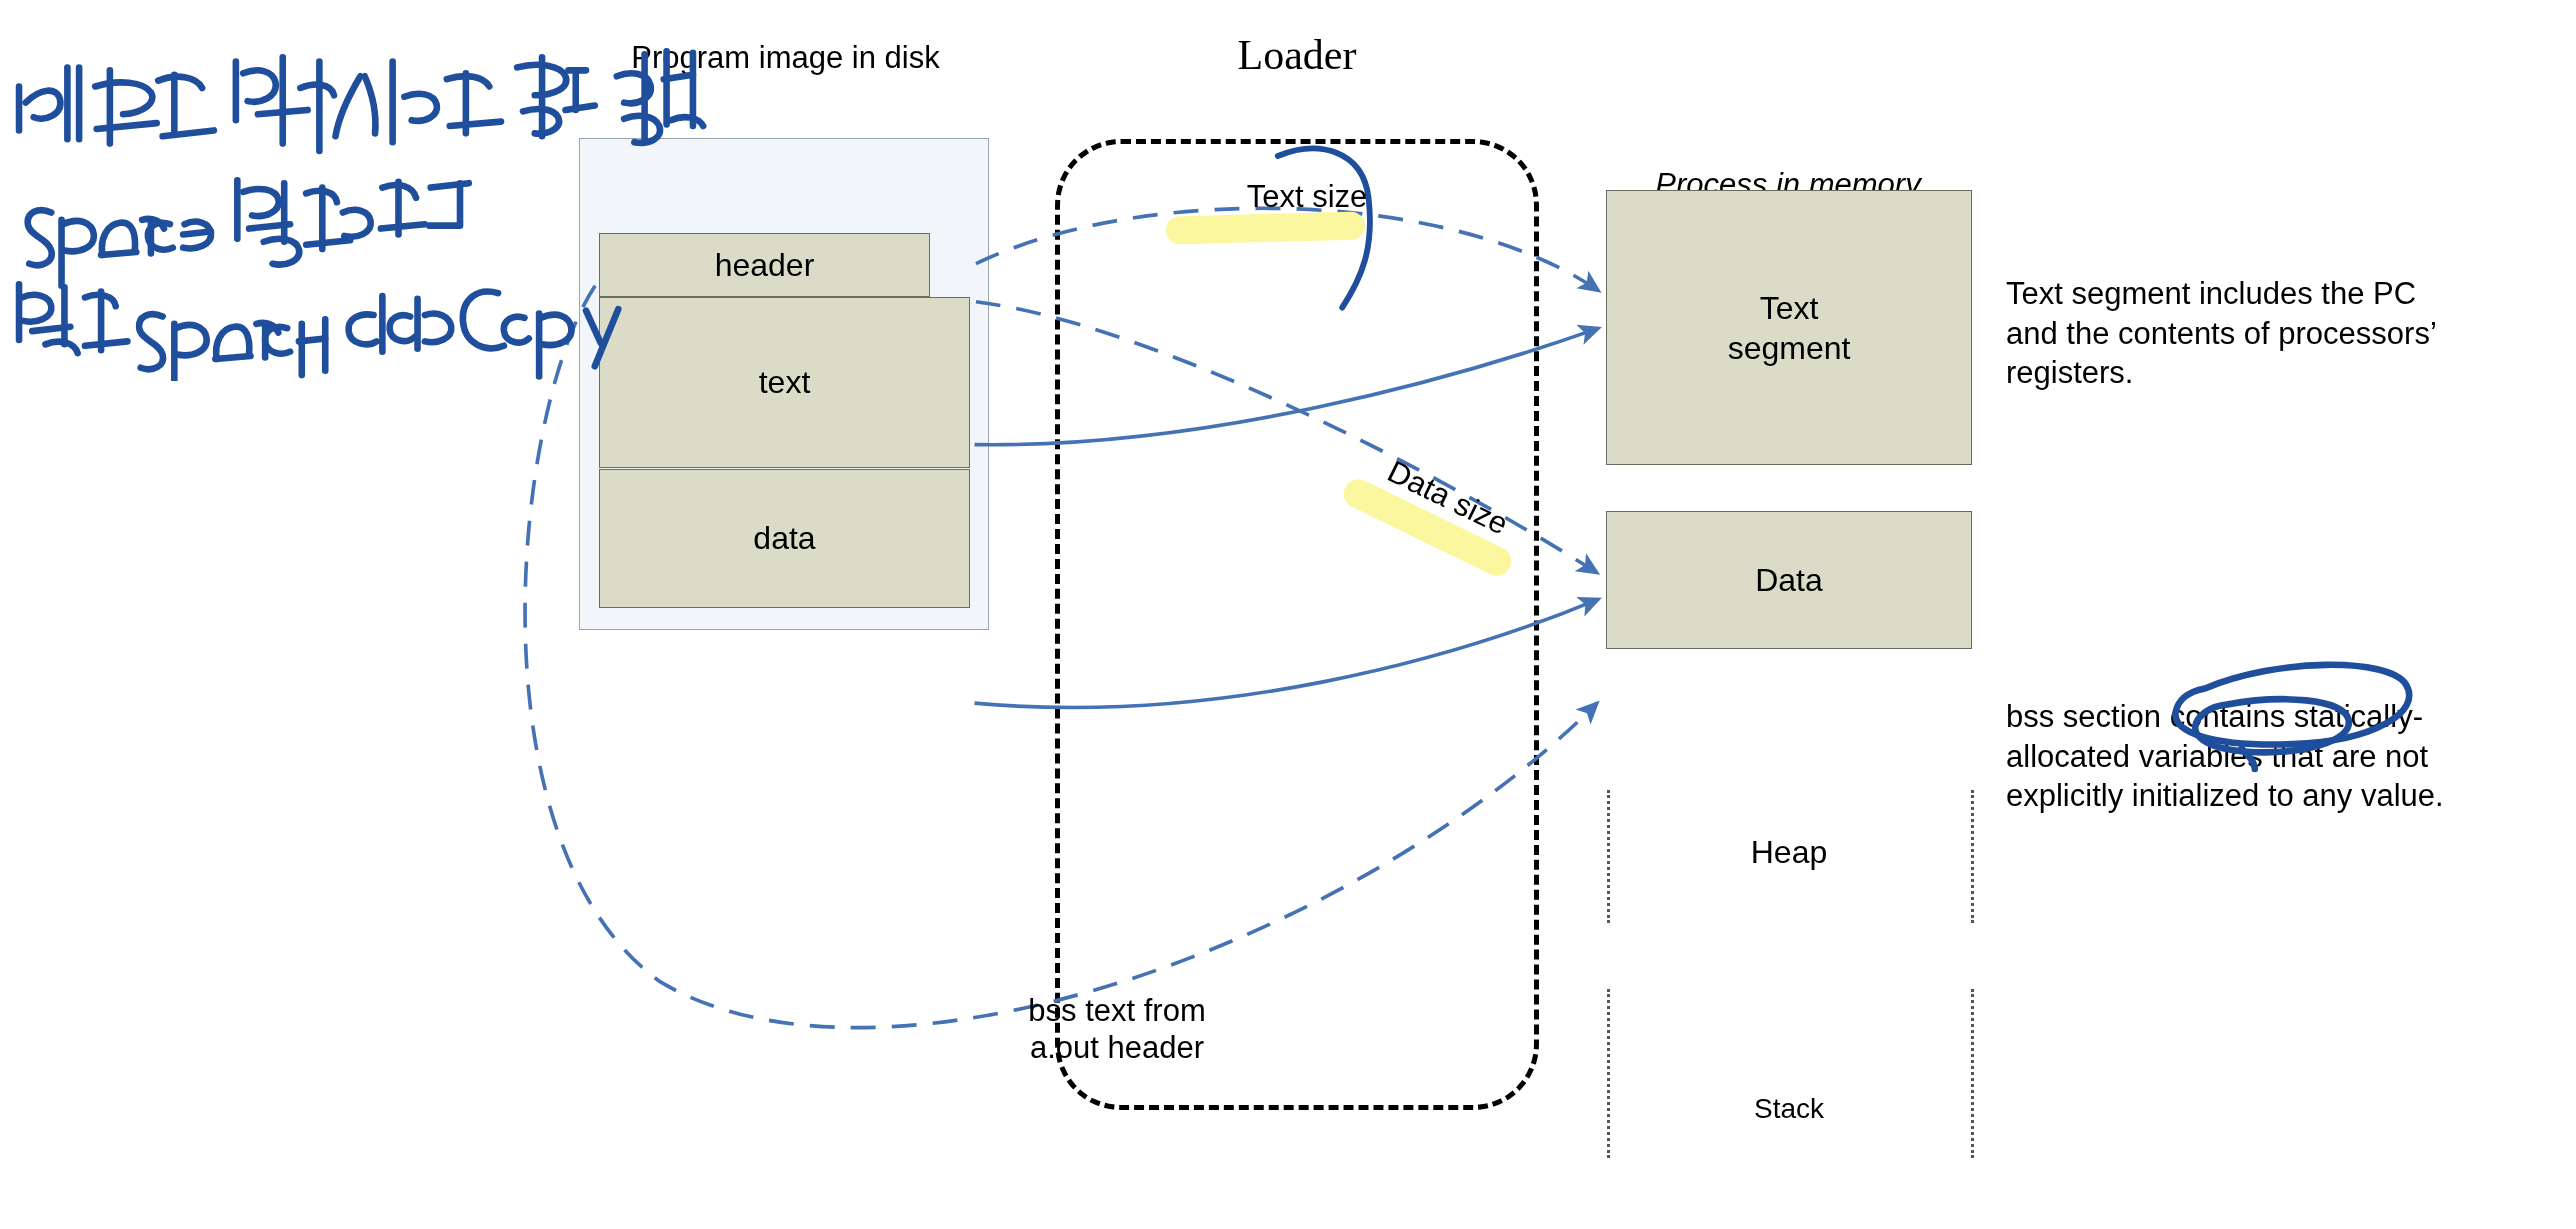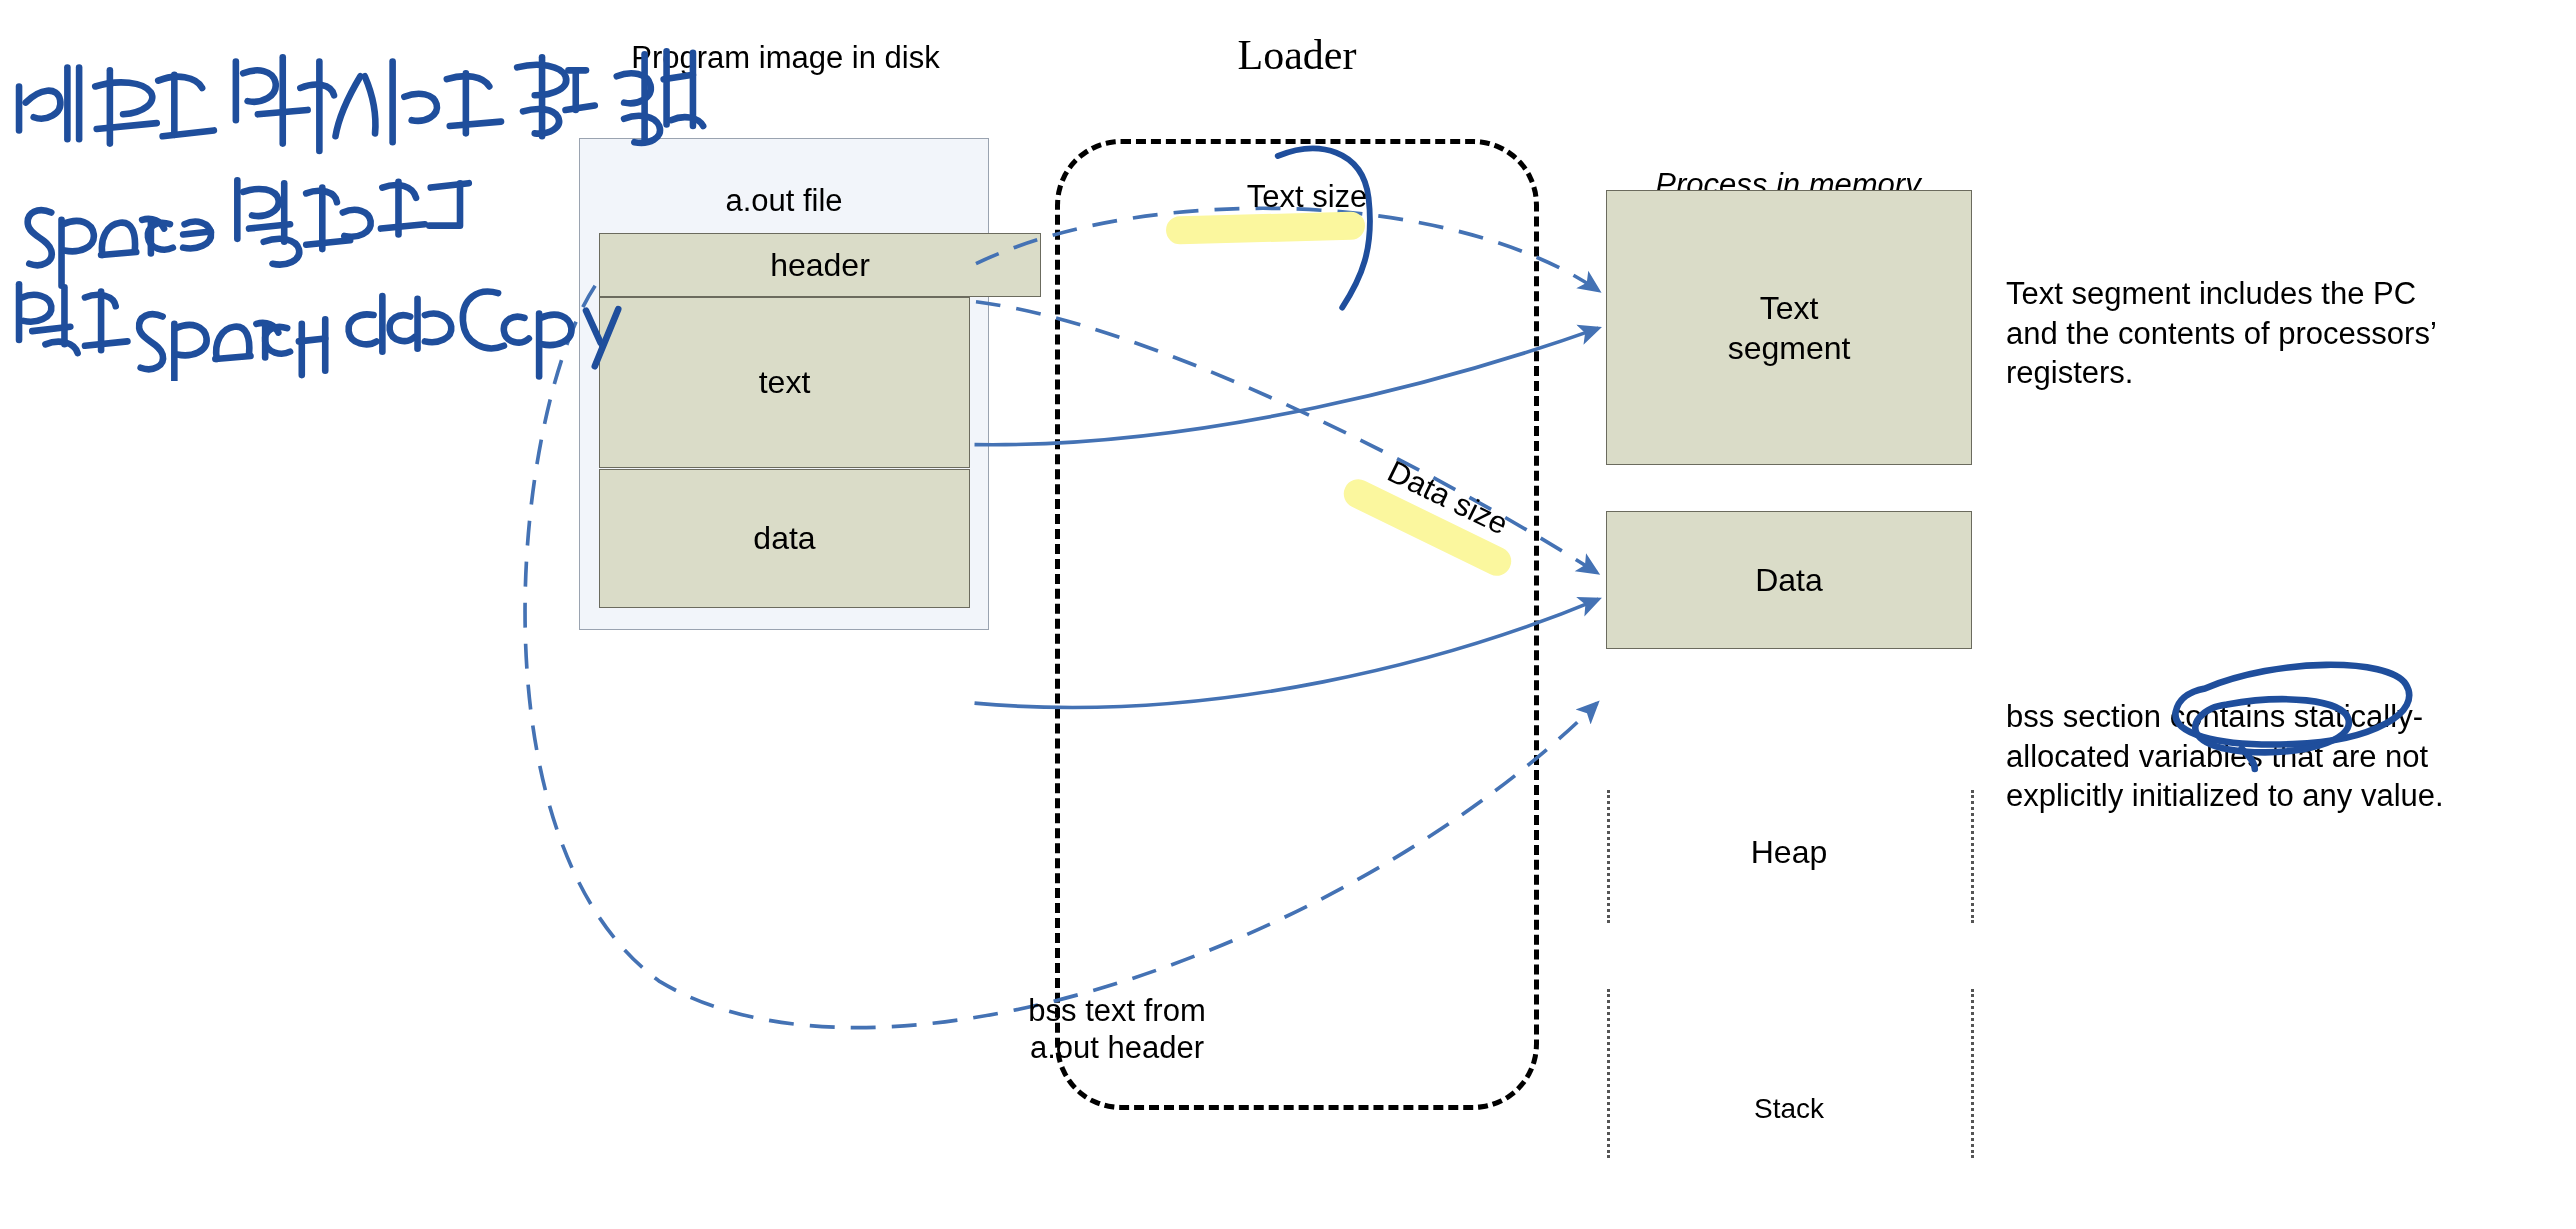--- a/index.html
+++ b/index.html
@@ -15,21 +15,21 @@
   .lbl{position:absolute;box-sizing:border-box;color:#000;line-height:1.18;
        text-align:center;font-size:29px;}
   .lbl-left{text-align:left;margin-top:40px;}
 
   #aout-title{left:579px;top:183px;width:410px;font-size:31px;}
 
   .seg{position:absolute;box-sizing:border-box;background:#DADCC8;
        border:1.5px solid #6b6b5e;display:flex;align-items:center;
        justify-content:center;font-size:32px;color:#000;}
 
-  #seg-header{left:599px;top:233px;width:442px;height:64px;}
+  #seg-header{left:599px;top:233px;width:331px;height:64px;}
   #seg-text  {left:599px;top:297px;width:371px;height:171px;}
   #seg-data  {left:599px;top:469px;width:371px;height:139px;}
 
   #disk-box{left:579px;top:138px;width:410px;height:492px;
             background:#F2F5FA;border:1.5px solid #9aa3b0;}
 
   #disk-title{left:617px;top:40px;width:337px;font-size:31px;}
 
   
   #loader-title{left:1114px;top:31px;width:366px;font-size:42px;
@@ -89,21 +89,20 @@
 </style>
 </head>
 <body>
 
 <div class="stage">
 
   <div class="lbl" id="disk-title">Program image in disk</div>
 
   <div class="abs" id="disk-box"></div>
 
-  <div class="lbl" id="aout-title">a.out file</div>
 
   <div class="seg" id="seg-header">header</div>
   <div class="seg" id="seg-text">text</div>
   <div class="seg" id="seg-data">data</div>
 
   <div class="lbl" id="loader-title">Loader</div>
   <div class="abs" id="loader-box"></div>
 
   <div class="abs" id="text-size-hl"></div>
   <div class="lbl" id="text-size-lbl">Text size</div>

